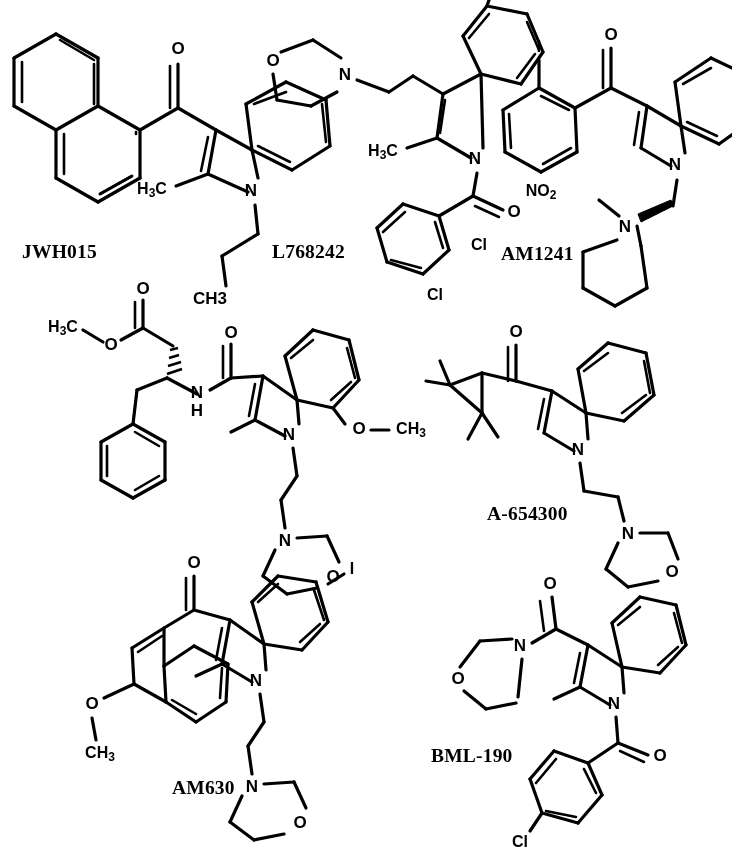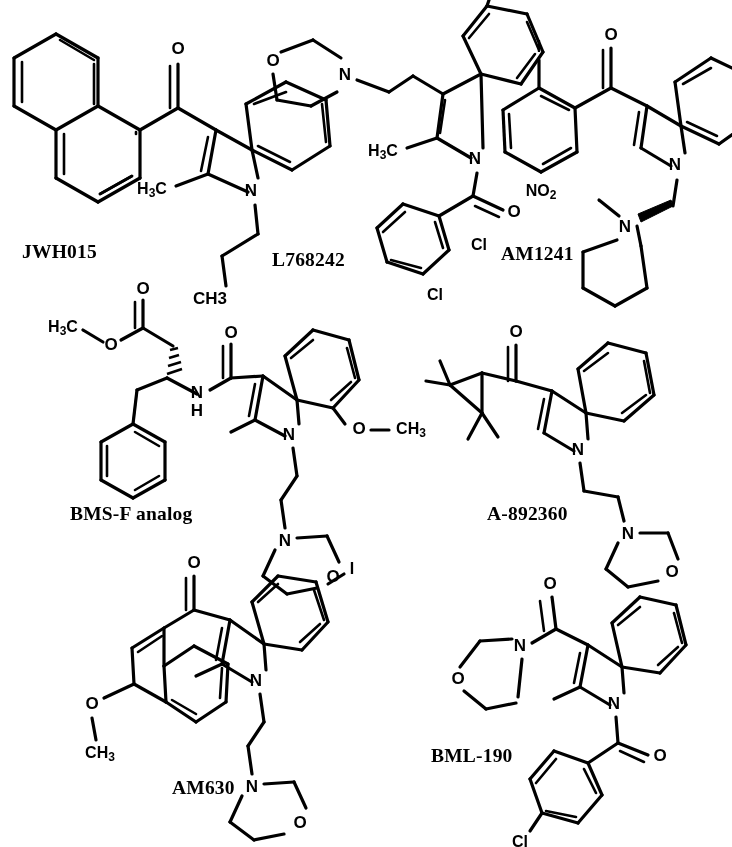--- a/index.html
+++ b/index.html
@@ -176,21 +176,21 @@
       <path d="M194,250 L184,216"></path>
     </g>
     <g class="bond b2">
       <path d="M150,212 L128,232"></path>
       <path d="M136,260 L166,268"></path>
       <path d="M188,248 L180,222"></path>
     </g>
     <text class="atom a16" x="224" y="246">Cl</text>
     <text class="atom a16" x="180" y="296">Cl</text>
   </svg>
-  <div class="cap lblbox" style="left:272px;top:241px;margin-top:8px;">L768242</div>
+  <div class="cap lblbox" style="left:272px;top:241px;">L768242</div>
 
   <svg width="240" height="250" style="left:495px;top:0px;">
 
     <text class="atom a16" x="44" y="48">I</text>
     <g class="bond b1">
       <path d="M44,60 L44,88"></path>
       <path d="M44,88 L8,110"></path>
       <path d="M8,110 L10,152"></path>
       <path d="M10,152 L46,172"></path>
       <path d="M46,172 L82,152"></path>
@@ -355,21 +355,20 @@
     <text class="atom a17" x="240" y="252">N</text>
     <g class="bond b1">
       <path d="M252,248 L282,246"></path>
       <path d="M282,246 L294,272"></path>
       <path d="M230,260 L218,286"></path>
       <path d="M218,286 L242,304"></path>
       <path d="M242,304 L272,298"></path>
     </g>
     <text class="atom a17" x="288" y="288">O</text>
   </svg>
-  <div class="cap lblbox" style="left:70px;top:503px;">BMS-F analog</div>
 
   <svg width="280" height="290" style="left:420px;top:295px;">
 
     <g class="bond b1">
       <path d="M30,90 L62,78"></path>
       <path d="M62,78 L62,118"></path>
       <path d="M62,118 L30,90"></path>
       <path d="M30,90 L6,86"></path>
       <path d="M30,90 L20,66"></path>
       <path d="M62,118 L48,144"></path>
@@ -418,21 +417,21 @@
     <text class="atom a17" x="208" y="240">N</text>
     <g class="bond b1">
       <path d="M220,238 L248,238"></path>
       <path d="M248,238 L258,264"></path>
       <path d="M198,248 L186,274"></path>
       <path d="M186,274 L208,292"></path>
       <path d="M208,292 L238,286"></path>
     </g>
     <text class="atom a17" x="252" y="278">O</text>
   </svg>
-  <div class="cap lblbox" style="left:487px;top:503px;">A-892360</div>
+  <div class="cap lblbox" style="left:487px;top:503px;">A-654300</div>
 
   <svg width="320" height="265" style="left:60px;top:588px;">
 
     <text class="atom a17" x="32" y="117">O</text>
     <g class="bond b1">
       <path d="M32,130 L36,152"></path>
       <path d="M44,110 L74,96"></path>
       <path d="M74,96 L106,114"></path>
       <path d="M106,114 L104,78"></path>
       <path d="M104,78 L134,58"></path>

